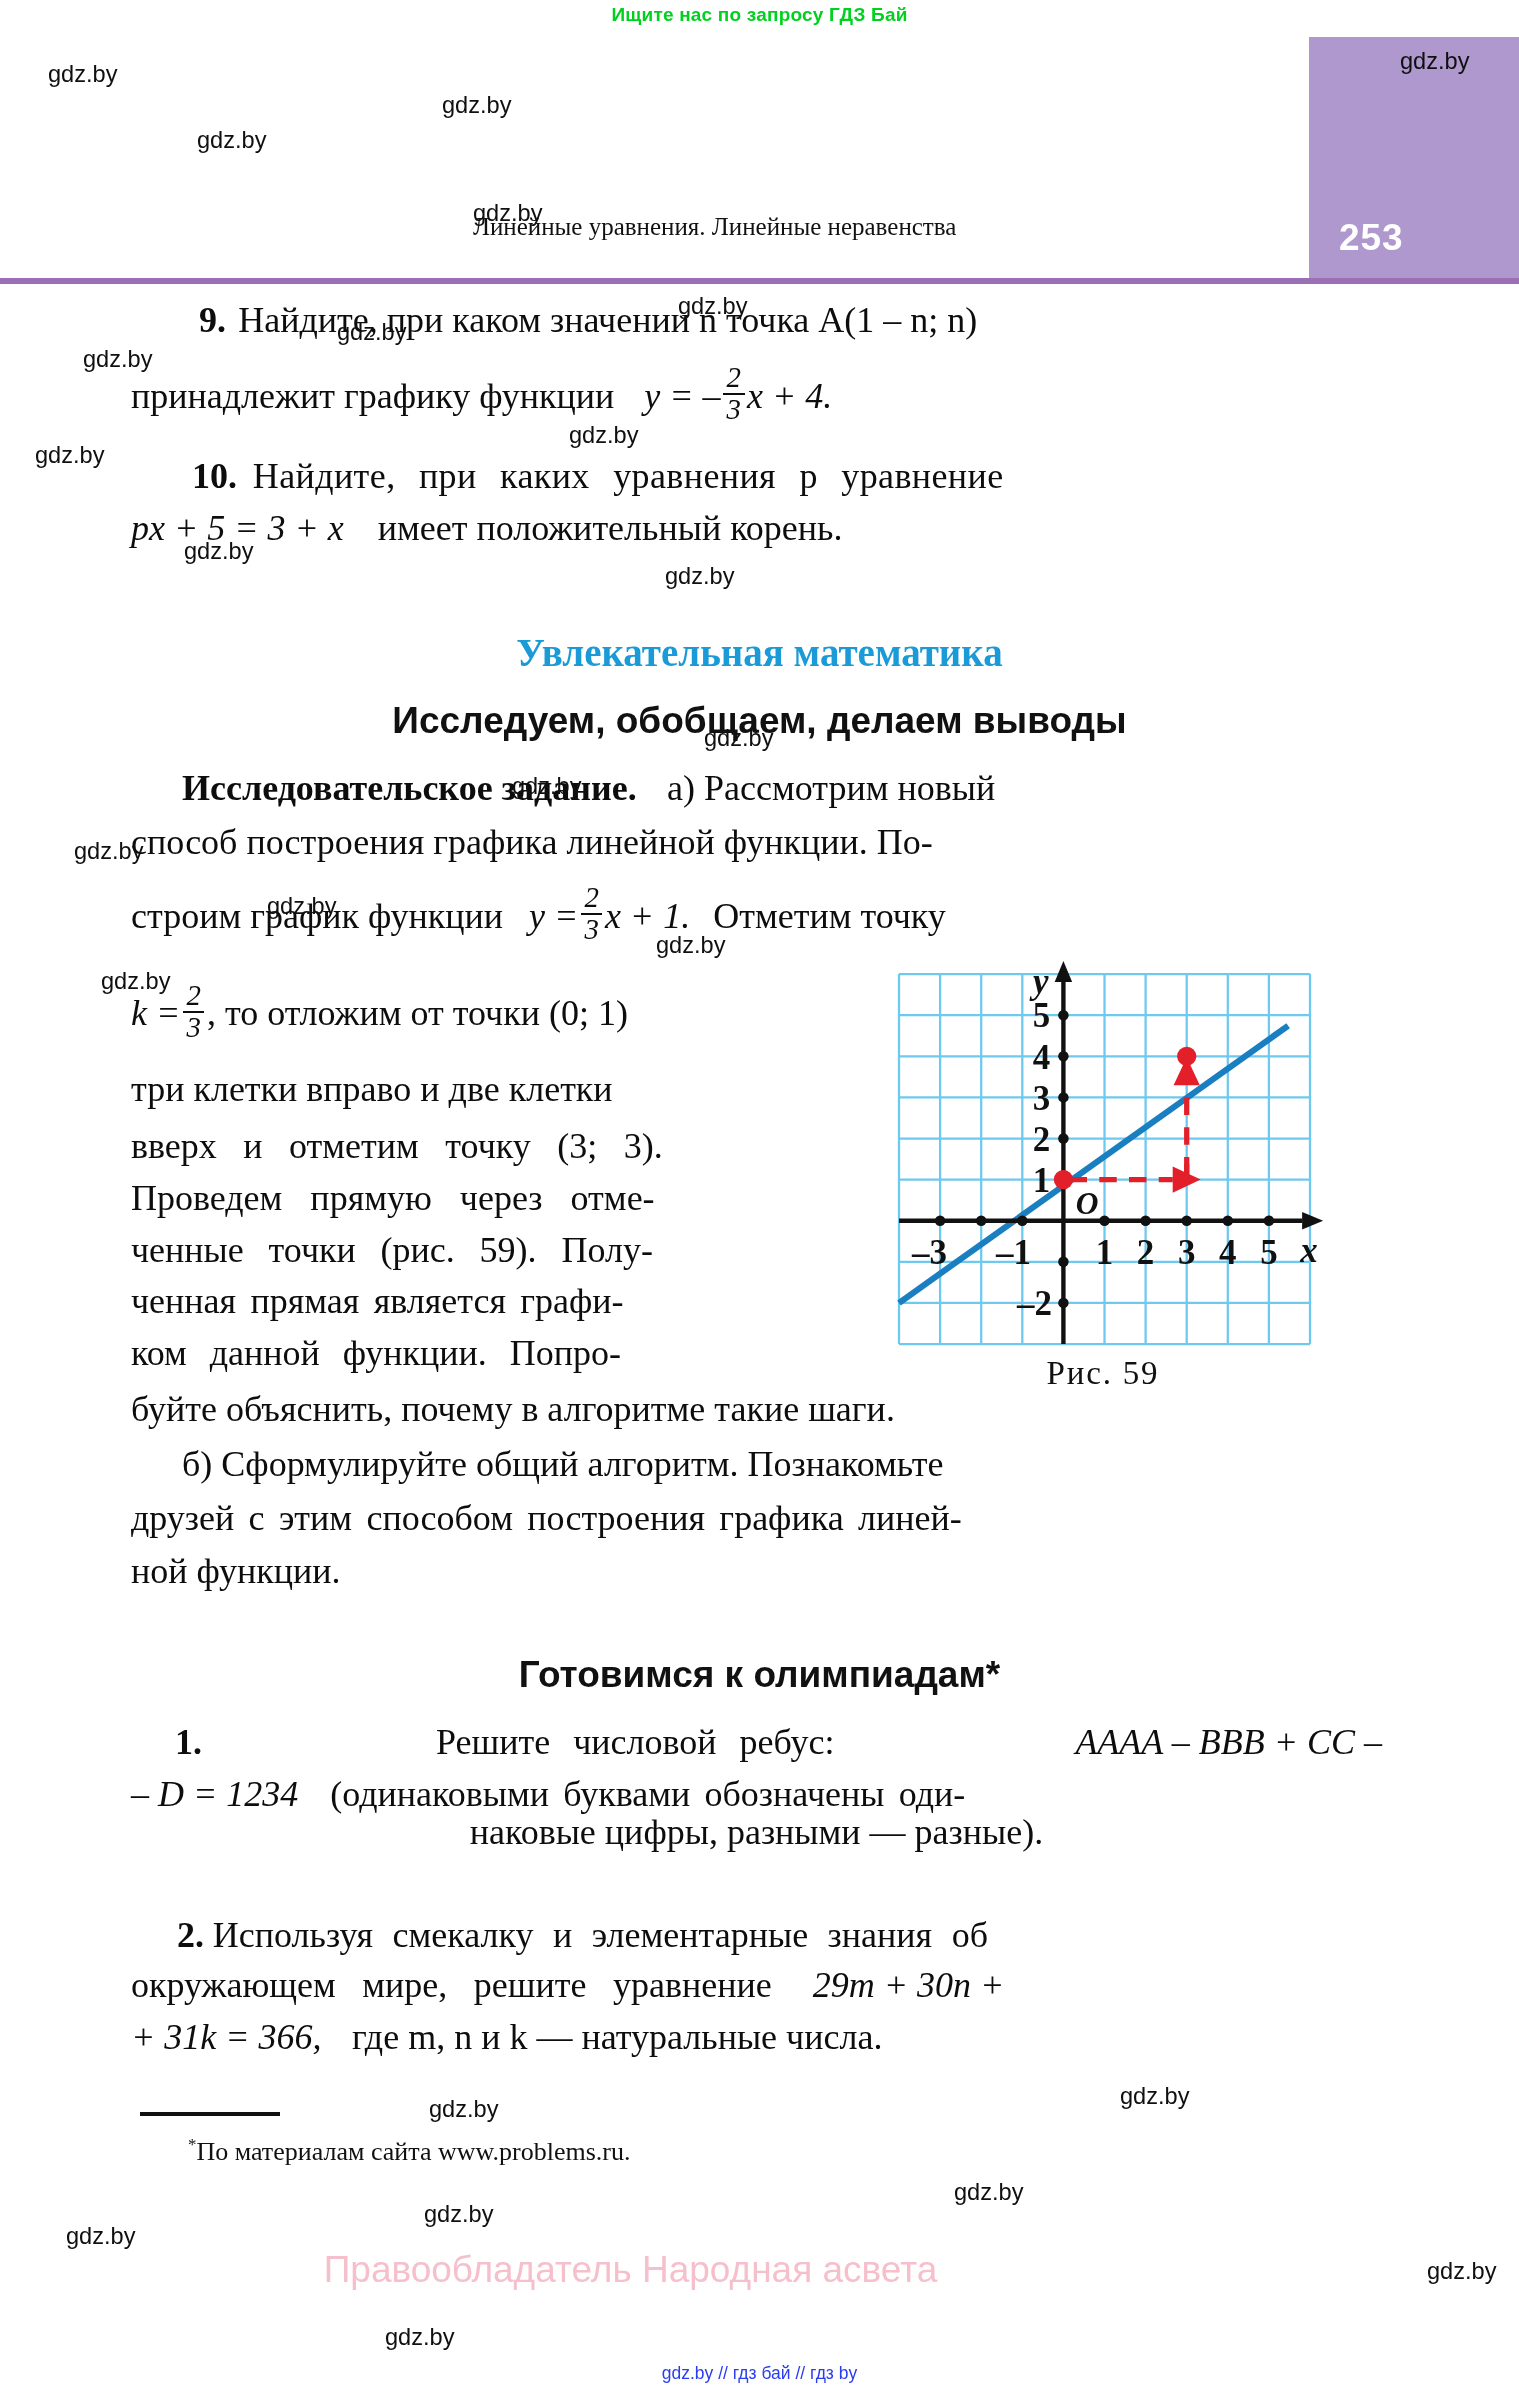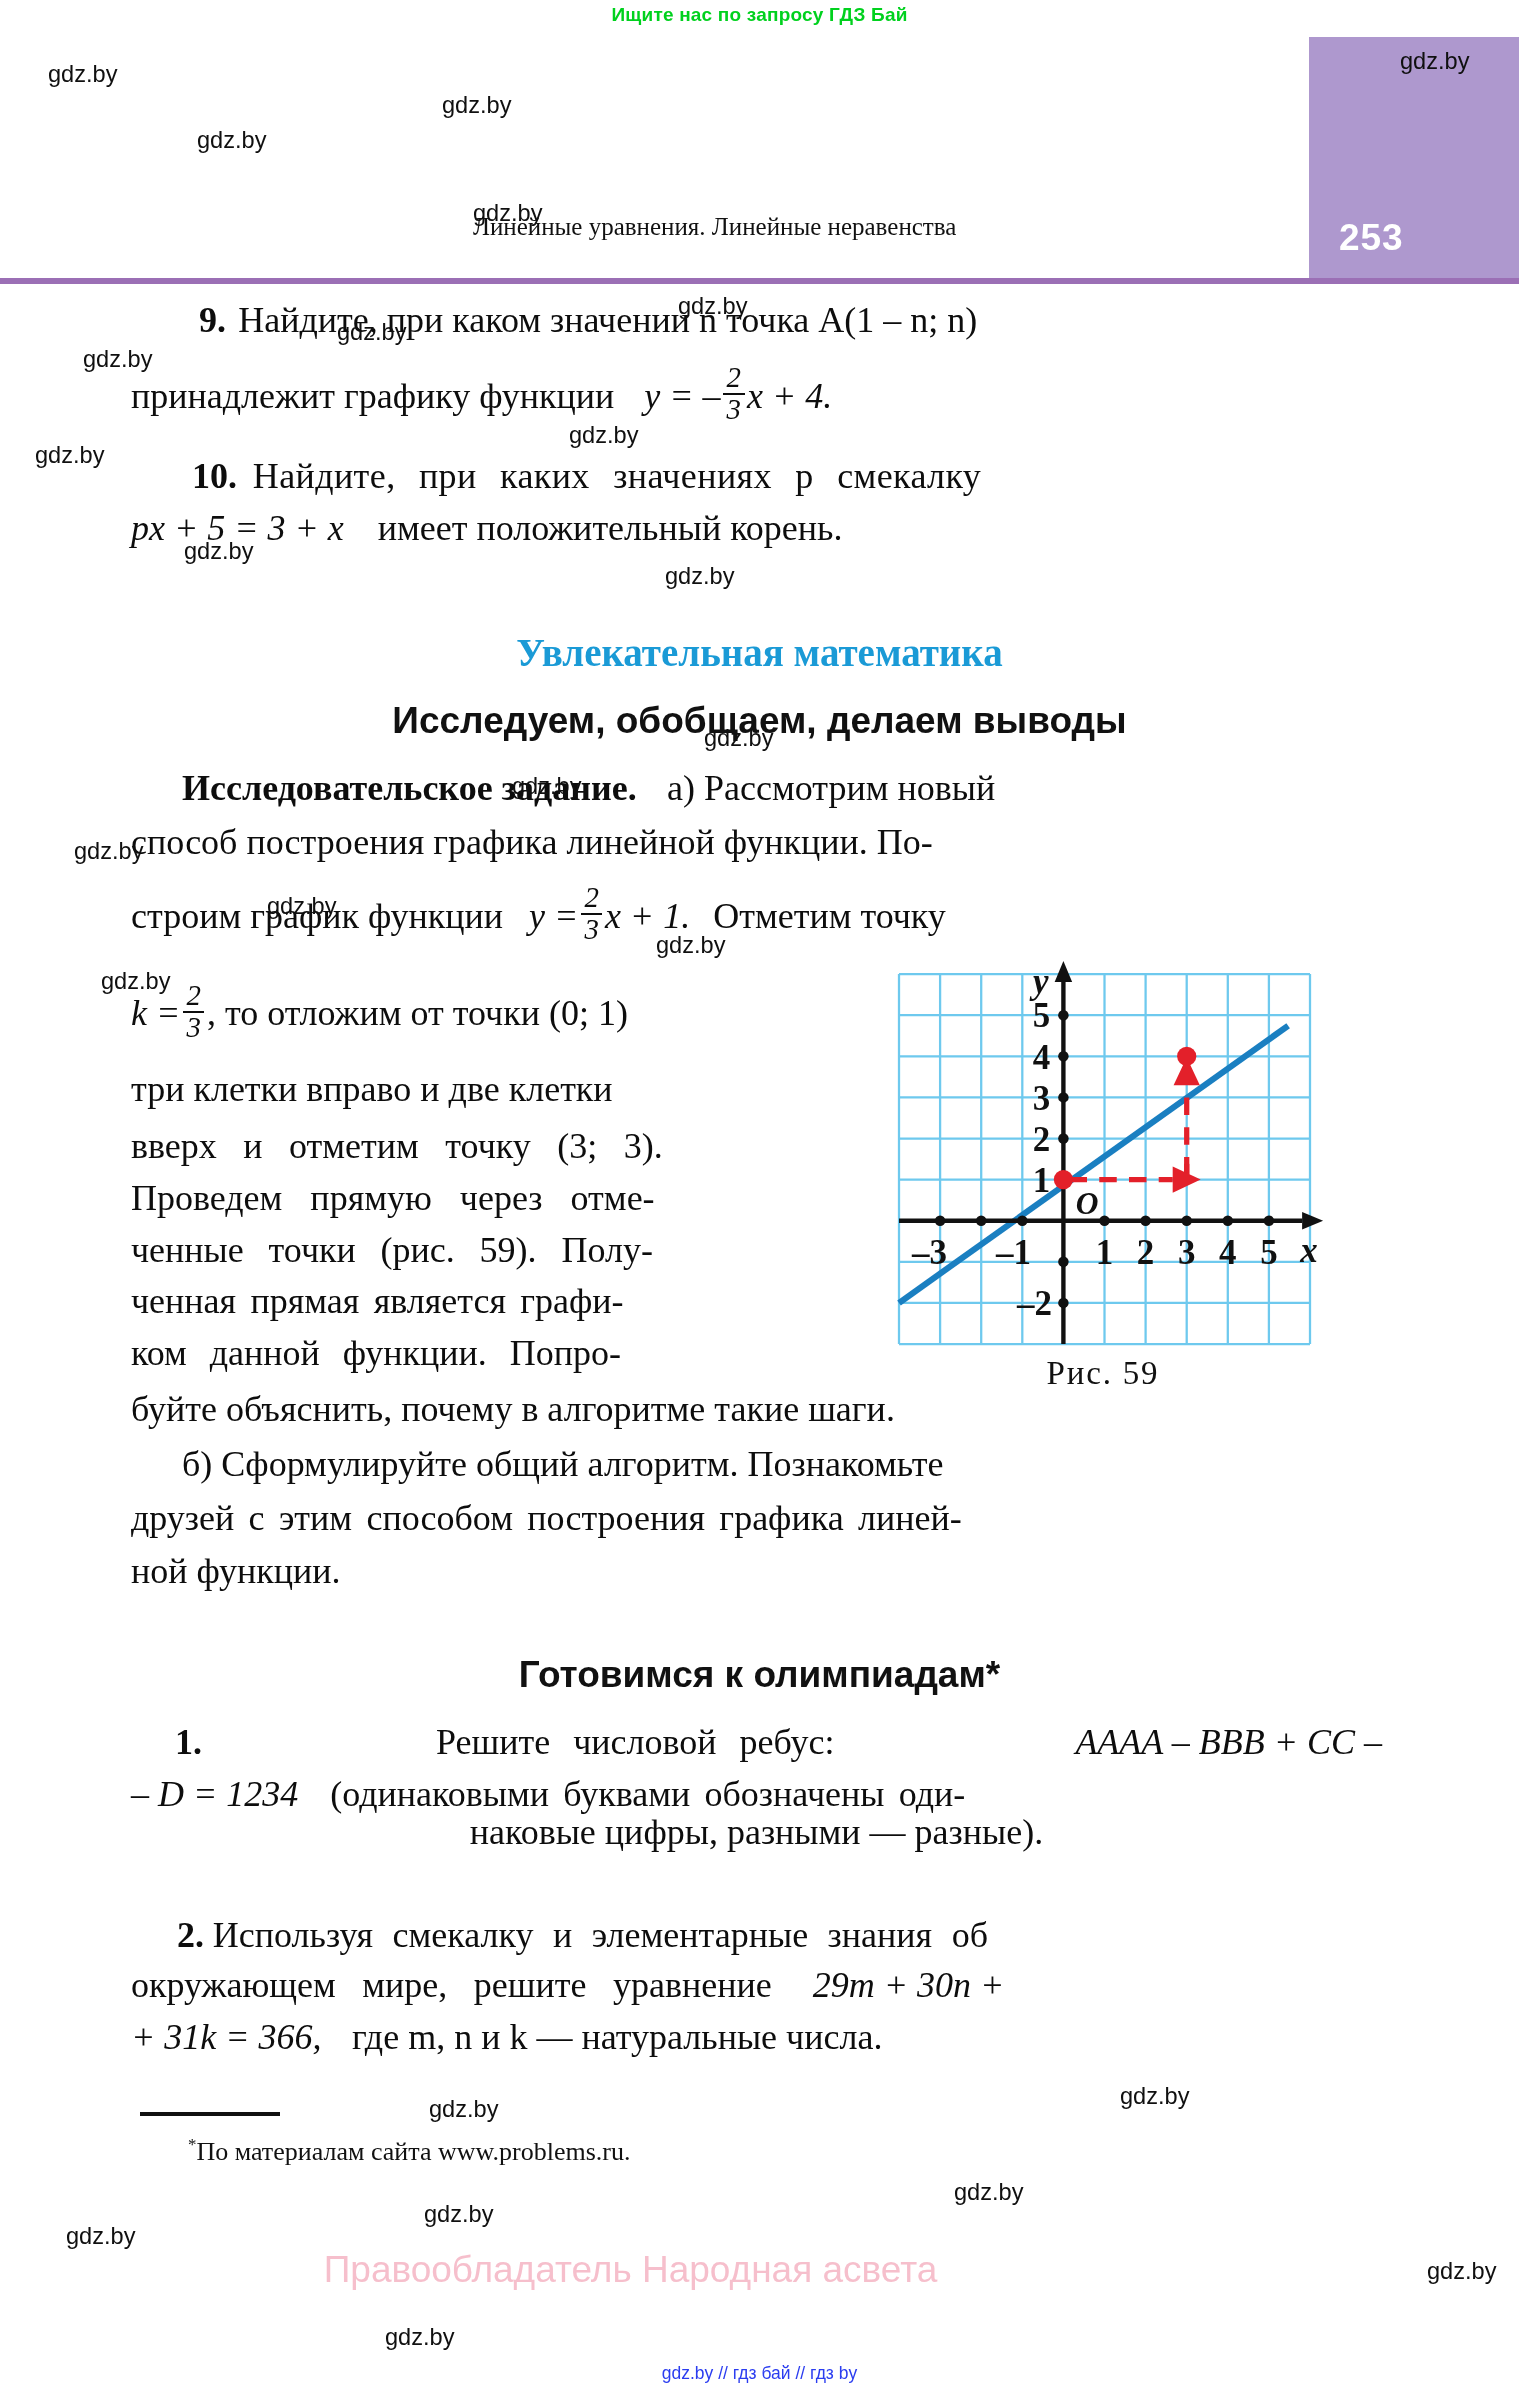--- a/index.html
+++ b/index.html
@@ -114,21 +114,21 @@
       <span class="num it">2</span>
       <span class="den it">3</span>
     </span>
     <span class="it">x + 4.</span>
   </div>
 </div>
 
 <div class="col" style="top:458px;">
   <div class="ln just" style="padding-left:61px;">
     <span class="bold">10.</span>
-    <span style="flex:1;text-align:justify;padding-left:15.8px;letter-spacing:0.4px;word-spacing:14px;">Найдите, при каких значениях p смекалку</span>
+    <span style="flex:1;text-align:justify;padding-left:15.8px;letter-spacing:0.4px;word-spacing:14px;">Найдите, при каких уравнения p уравнение</span>
   </div>
   <div class="ln" style="margin-top:15.8px;">
     <span class="it">px + 5 = 3 + x</span>
     <span style="display:inline-block;width:15.8px;"></span>
     <span>имеет положительный корень.</span>
   </div>
 </div>
 
 <div class="h-blue" style="top:630px;">Увлекательная математика</div>
 <div class="h-black" style="top:700px;">Исследуем, обобщаем, делаем выводы</div>

